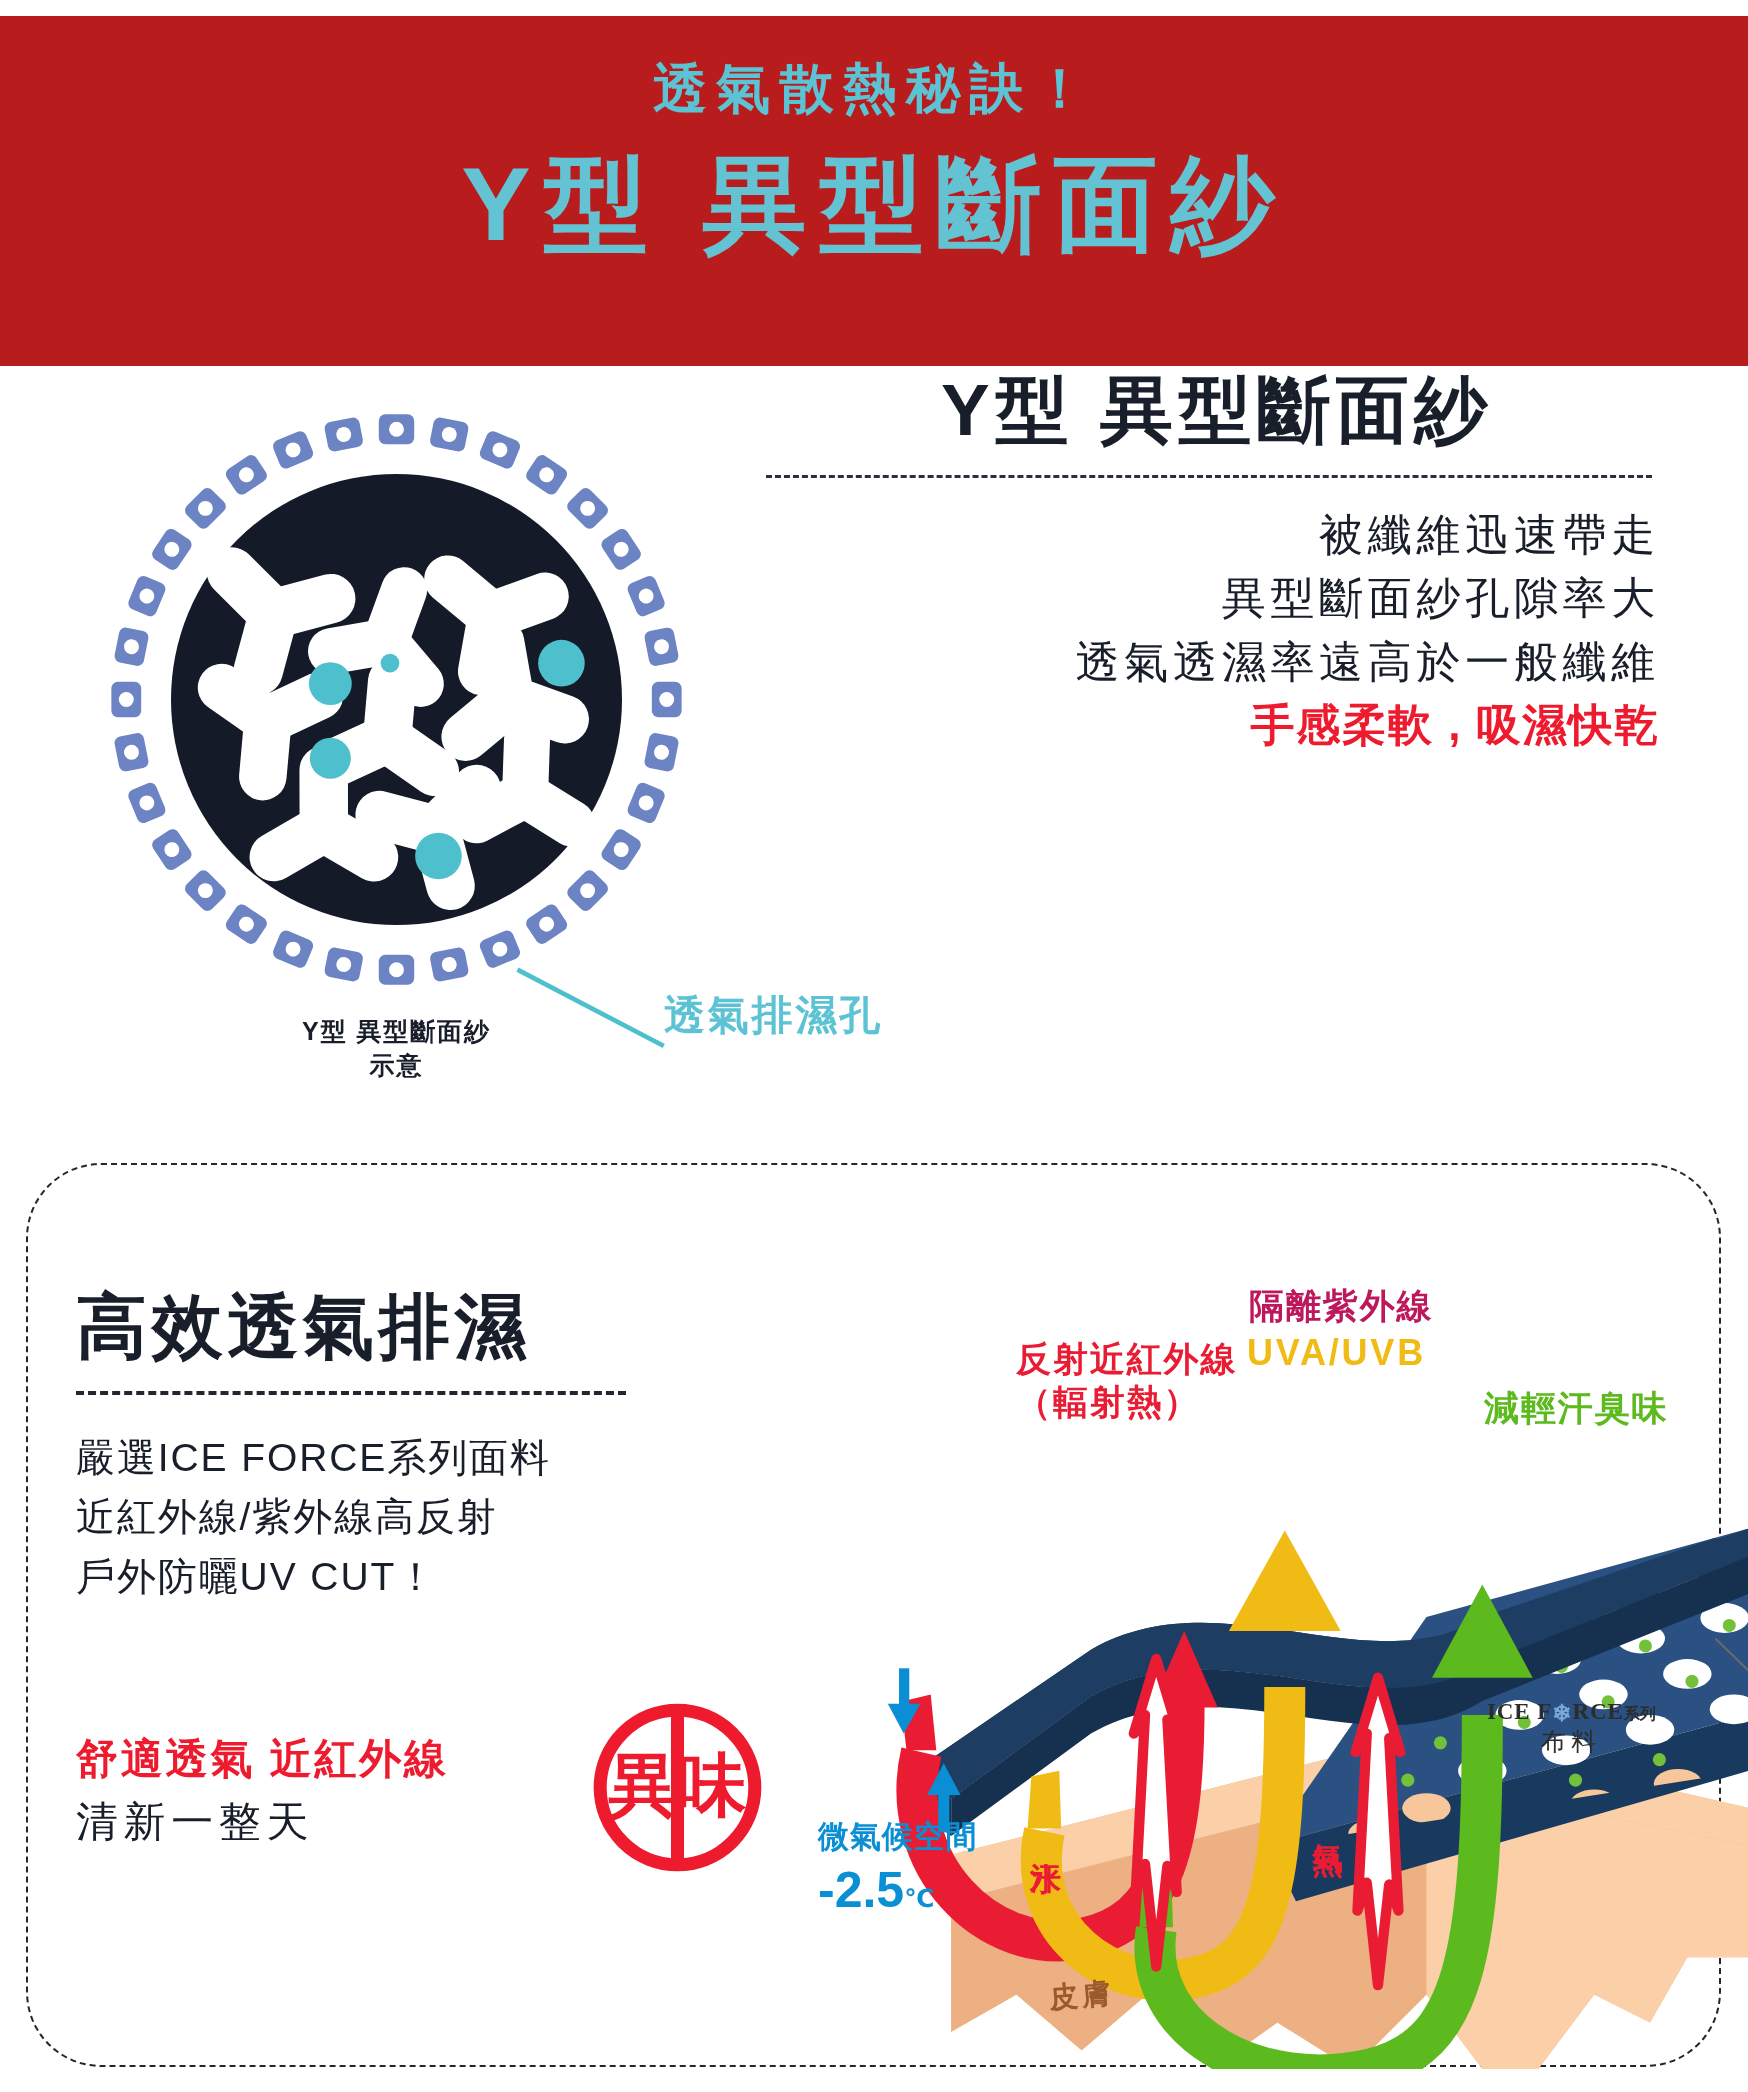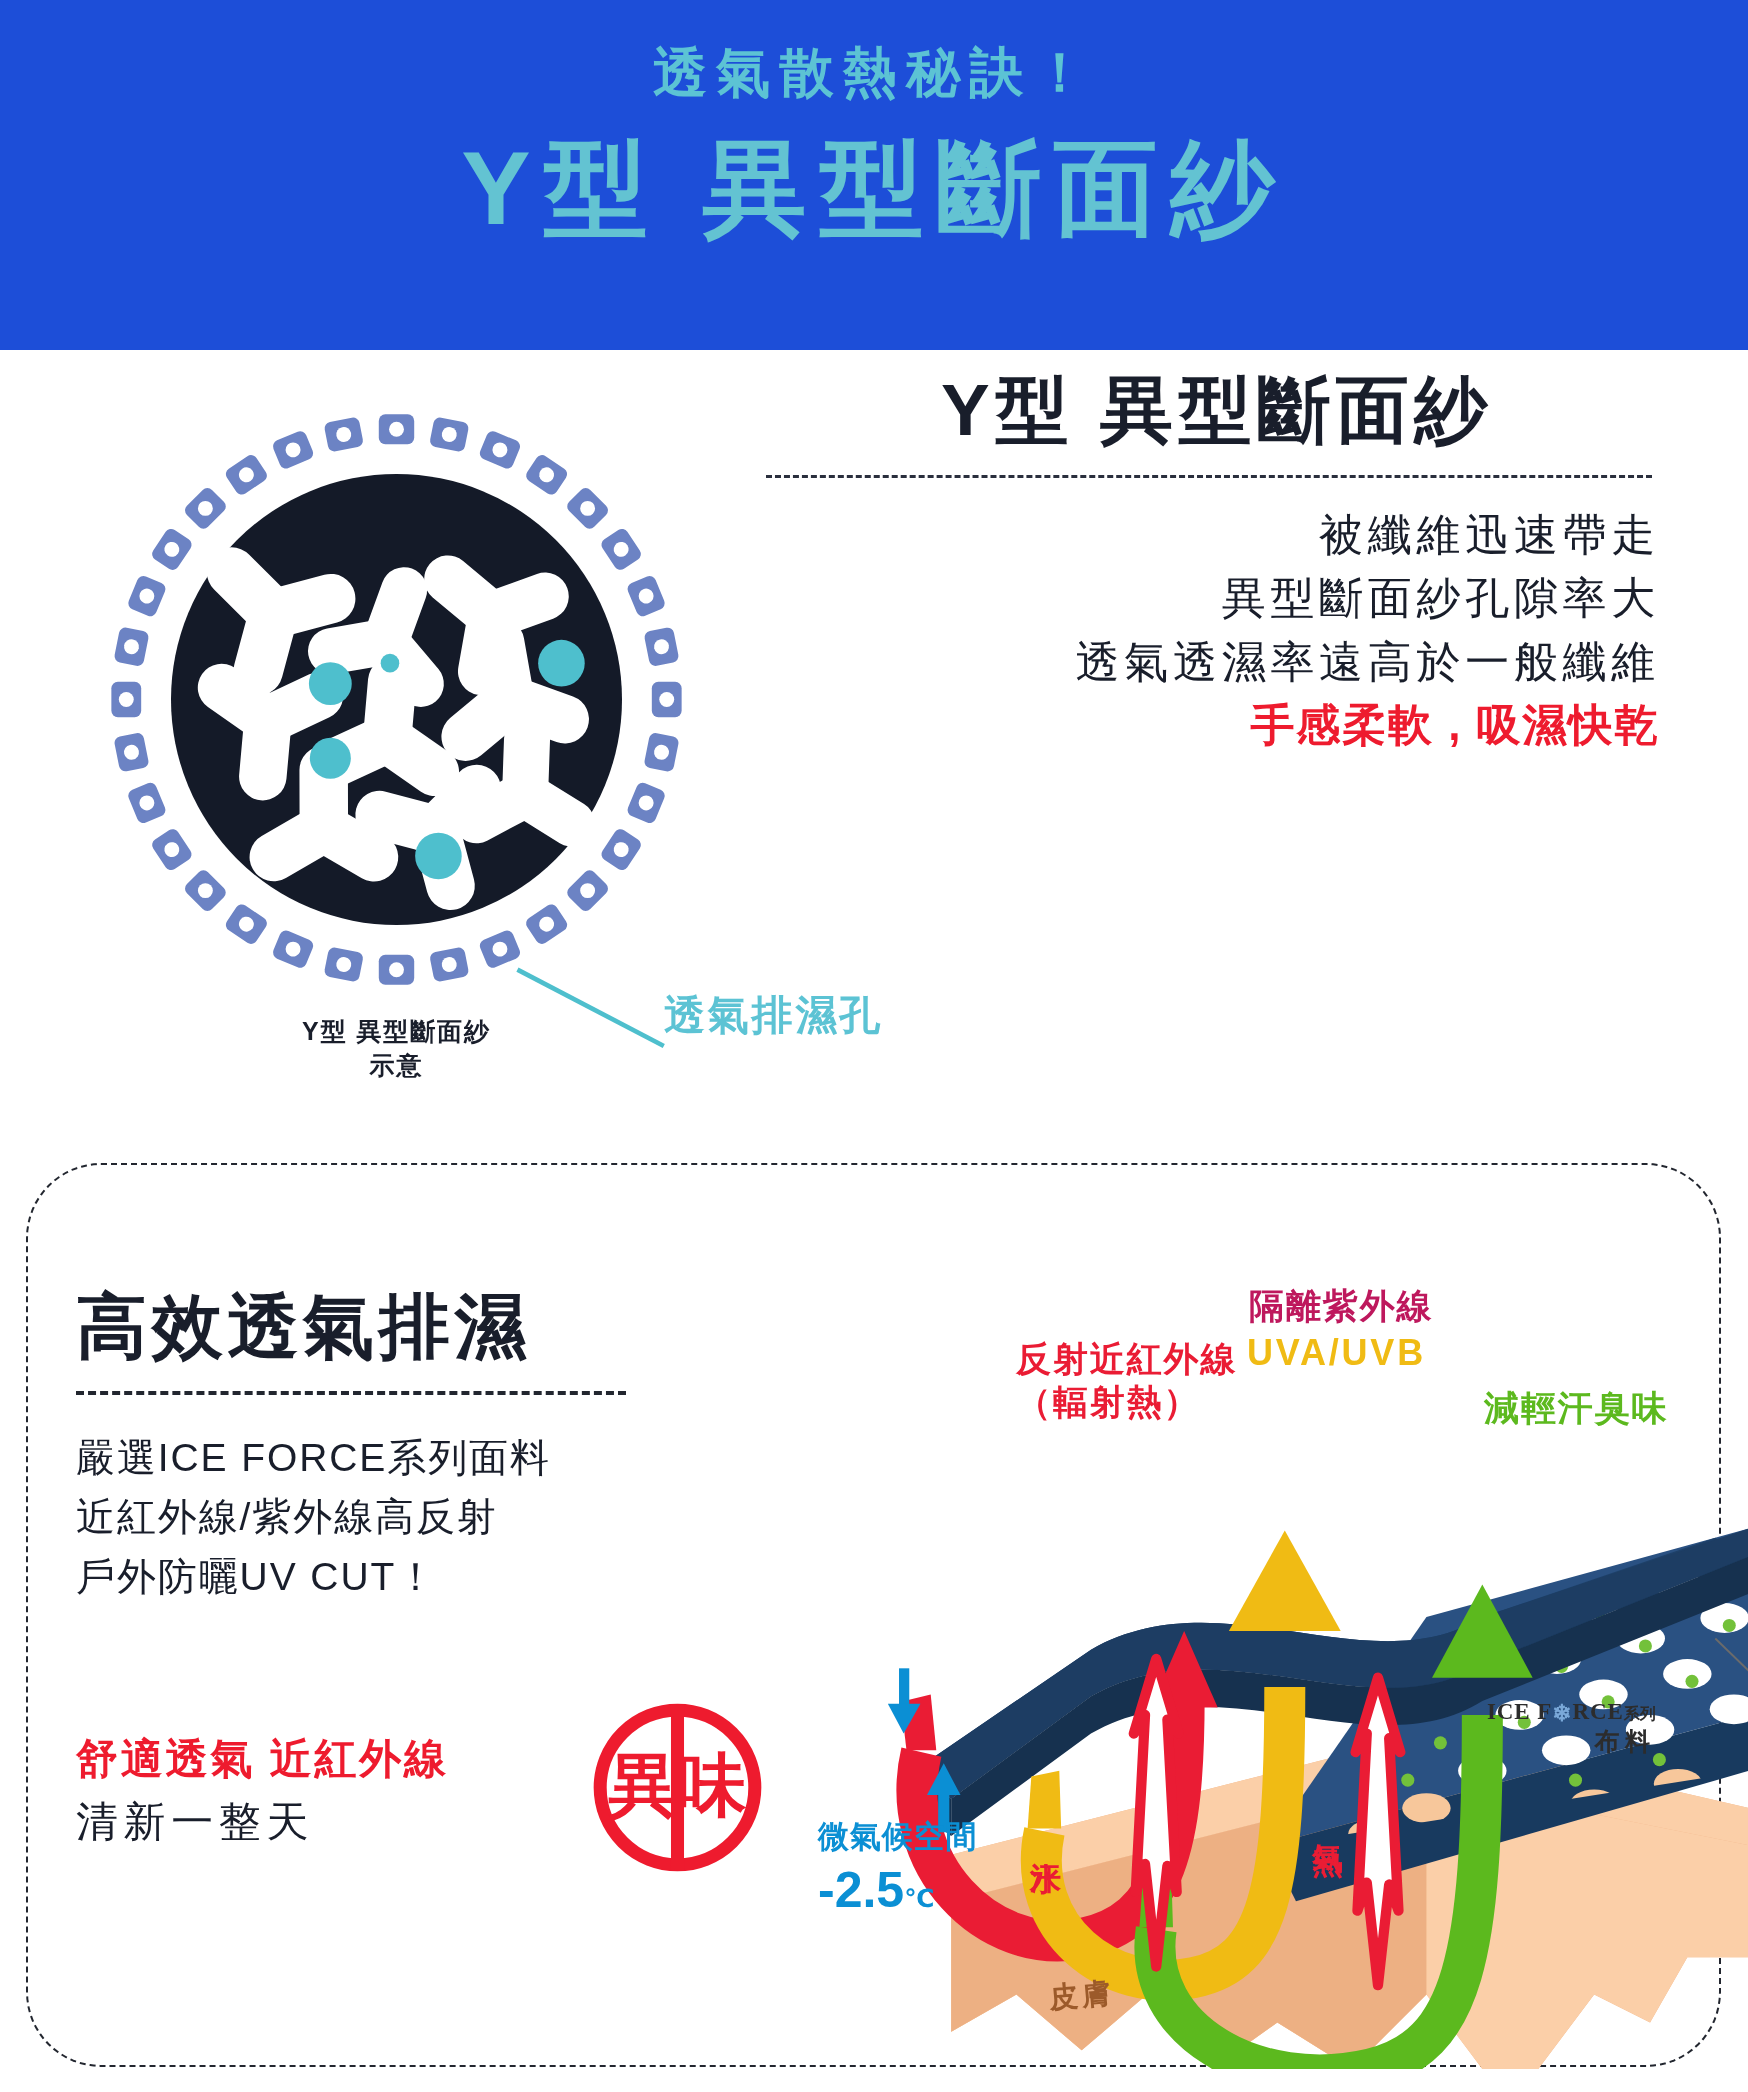--- a/index.html
+++ b/index.html
@@ -8,22 +8,22 @@
     width:1749px; height:2093px;
     background:#ffffff;
     font-family:"Liberation Sans","DejaVu Sans",sans-serif;
     overflow:hidden;
     position:relative;
   }
   .page{position:relative;width:1749px;height:2093px;}
 
   
   .header{
-    position:absolute; left:0; top:0; width:1749px; height:350px;
-    background:#1d4ed8;
+    position:absolute; left:0; top:16px; width:1749px; height:350px;
+    background:#b91c1c;
   }
   .header-sub{
     position:absolute; left:0; top:45px; width:1749px;
     text-align:center;
     color:#5cc3d4;
     font-size:54px;
     font-weight:bold;
     letter-spacing:9.3px;
     line-height:1;
   }
@@ -155,21 +155,21 @@
   .icefore{
     position:absolute; left:1487px; top:1699px;
     text-align:center; line-height:1.12;
   }
   .icefore .l1{
     color:#2c2c2c; font-size:23px; font-weight:bold; letter-spacing:0.9px;
     font-family:"Liberation Serif","DejaVu Serif",serif;
   }
   .icefore .l1 .sys{font-size:16px; letter-spacing:0;}
   .icefore .l2{
-    color:#2c2c2c; font-size:25px; font-weight:bold; letter-spacing:5.6px;text-align:right;
+    color:#2c2c2c; font-size:25px; font-weight:normal; letter-spacing:5.6px;
   }
   .snow{display:inline-block; color:#7aa8d8; font-size:23px; vertical-align:-1.9px;}
 </style>
 </head>
 <body>
 
 <div class="page">
 
   <div class="header">
     <div class="header-sub">透氣散熱秘訣！</div>

